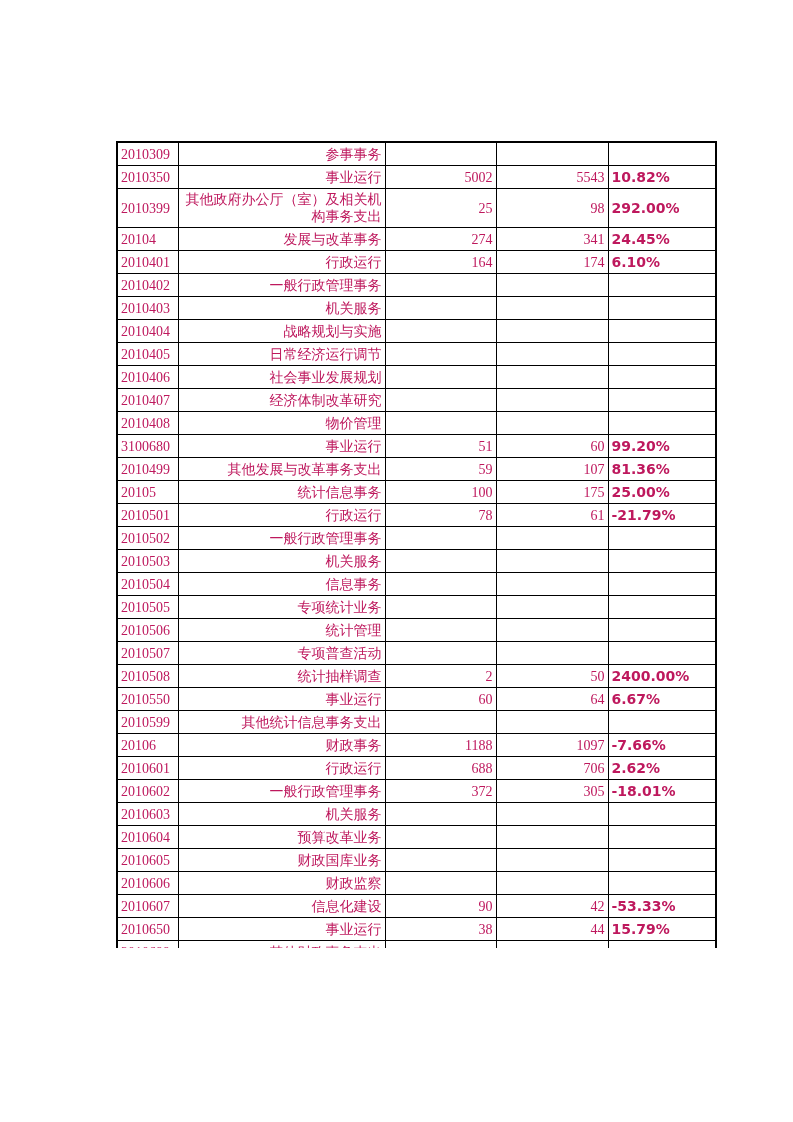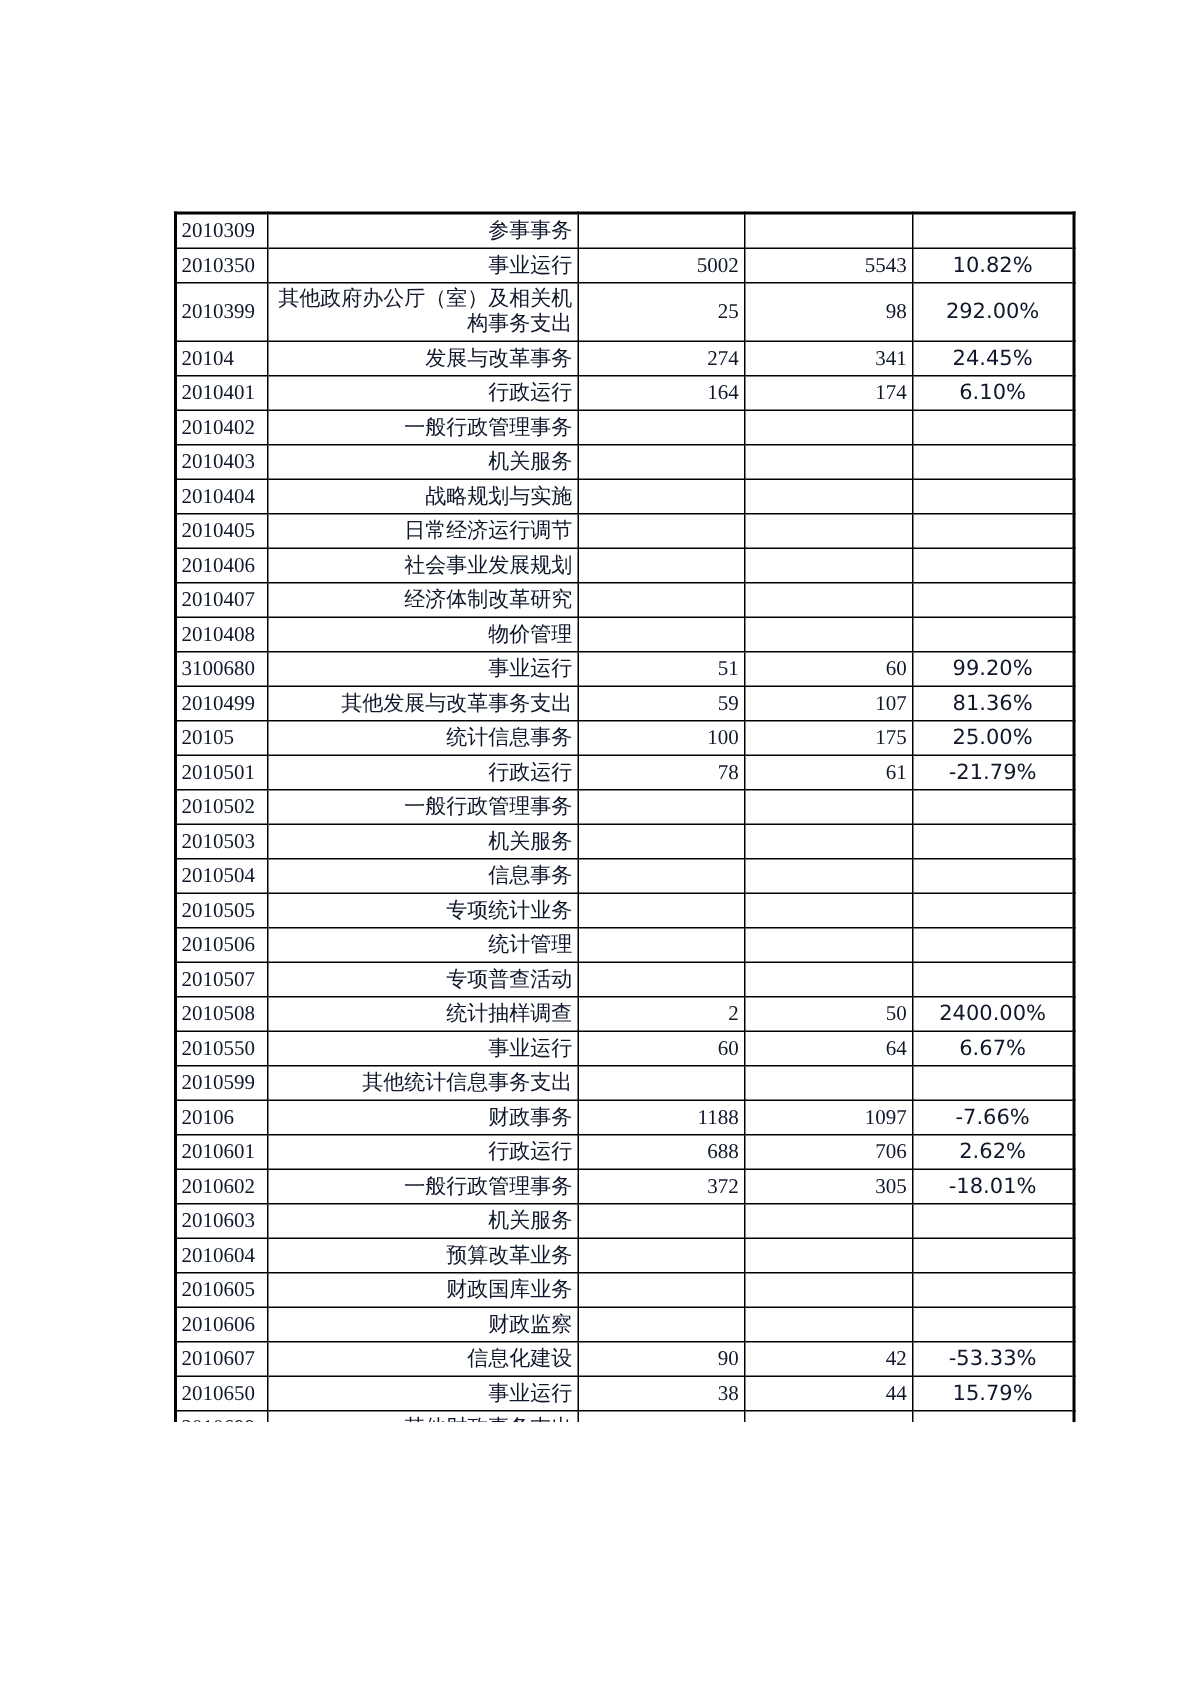--- a/index.html
+++ b/index.html
@@ -7,21 +7,21 @@
     padding: 0;
     background: #ffffff;
   }
   .page {
     position: relative;
     width: 793px;
     height: 948px;
     background: #ffffff;
     overflow: hidden;
     font-family: "Liberation Serif", serif;
-    color: #0f172a;
+    color: #be185d;
   }
   table.budget {
     position: absolute;
     left: 116px;
     top: 141px;
     width: 599px;
     border-collapse: collapse;
     table-layout: fixed;
     border: 2px solid #000000;
   }
@@ -43,24 +43,24 @@
   td.cell-name {
     text-align: right;
     font-family: "Liberation Serif", serif;
   }
   td.cell-num {
     text-align: right;
     padding-right: 3px;
     font-family: "Liberation Serif", serif;
   }
   td.cell-pct {
-    text-align: center;
+    text-align: left;
     padding-right: 3px;
     font-family: "DejaVu Sans", sans-serif;
-    font-weight: normal;
+    font-weight: bold;
     font-size: 13px;
   }
   .page-number {
     position: absolute;
     left: 0;
     top: 1016px;
     width: 100%;
     text-align: center;
     font-size: 19px;
     font-family: "Liberation Serif", serif;

